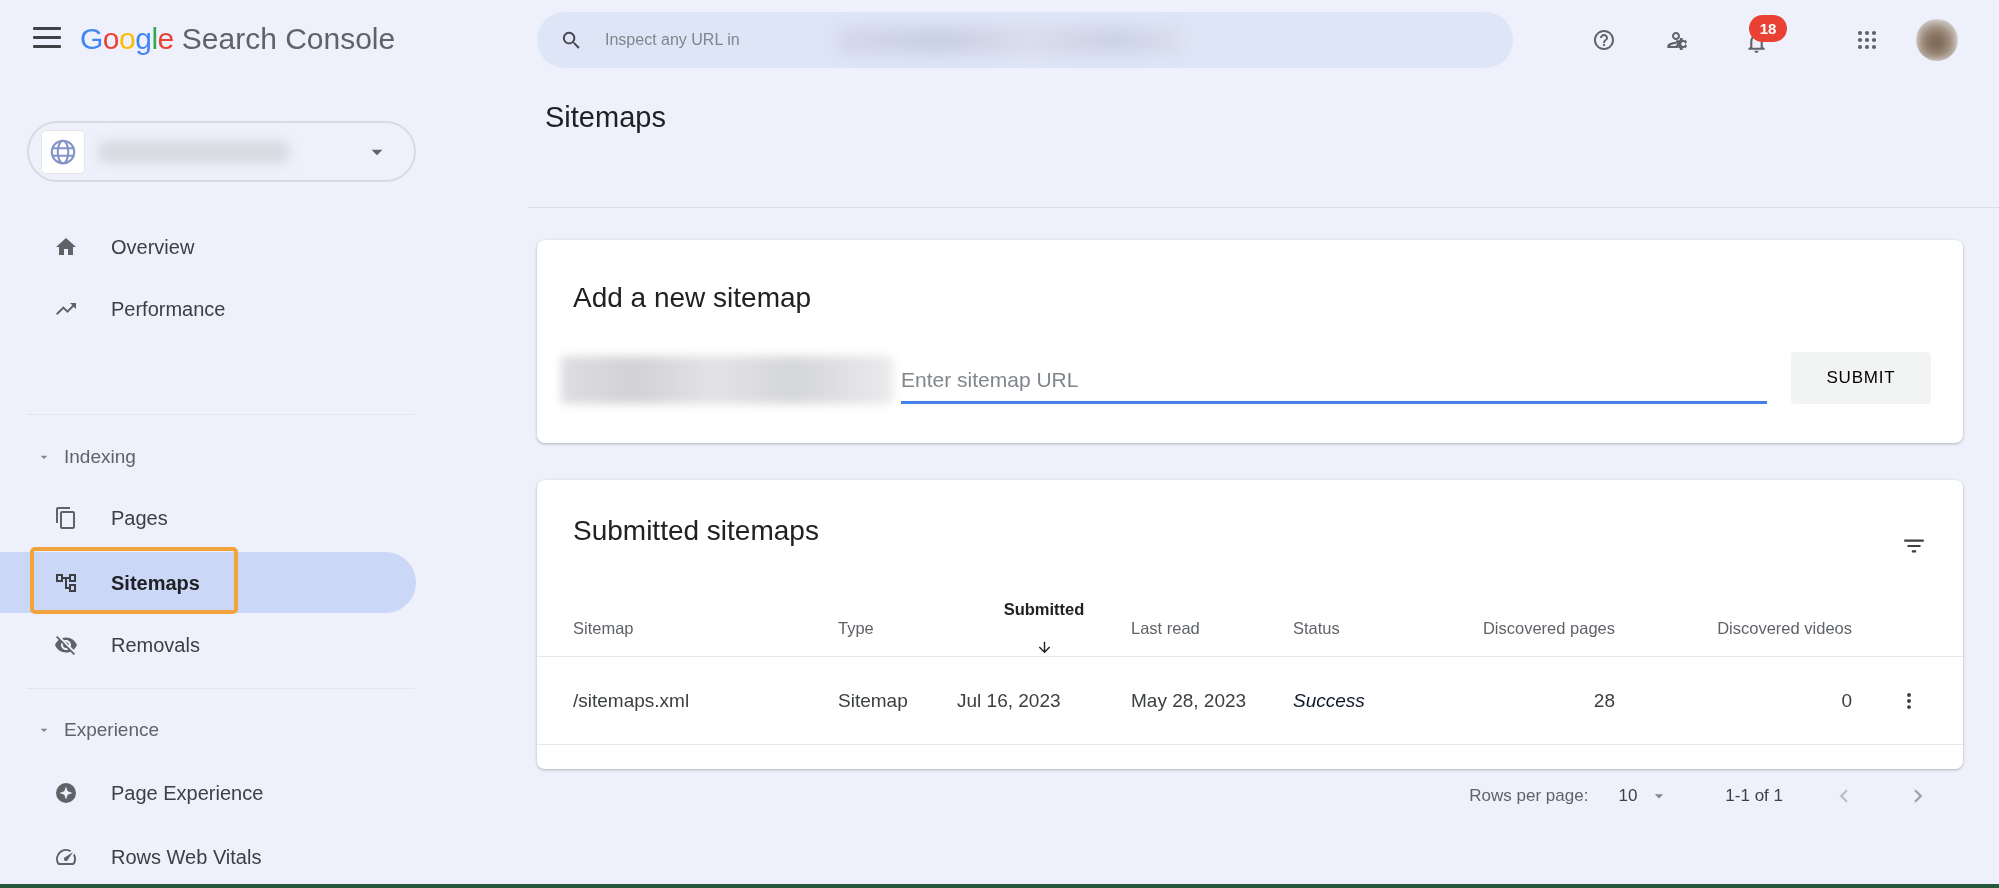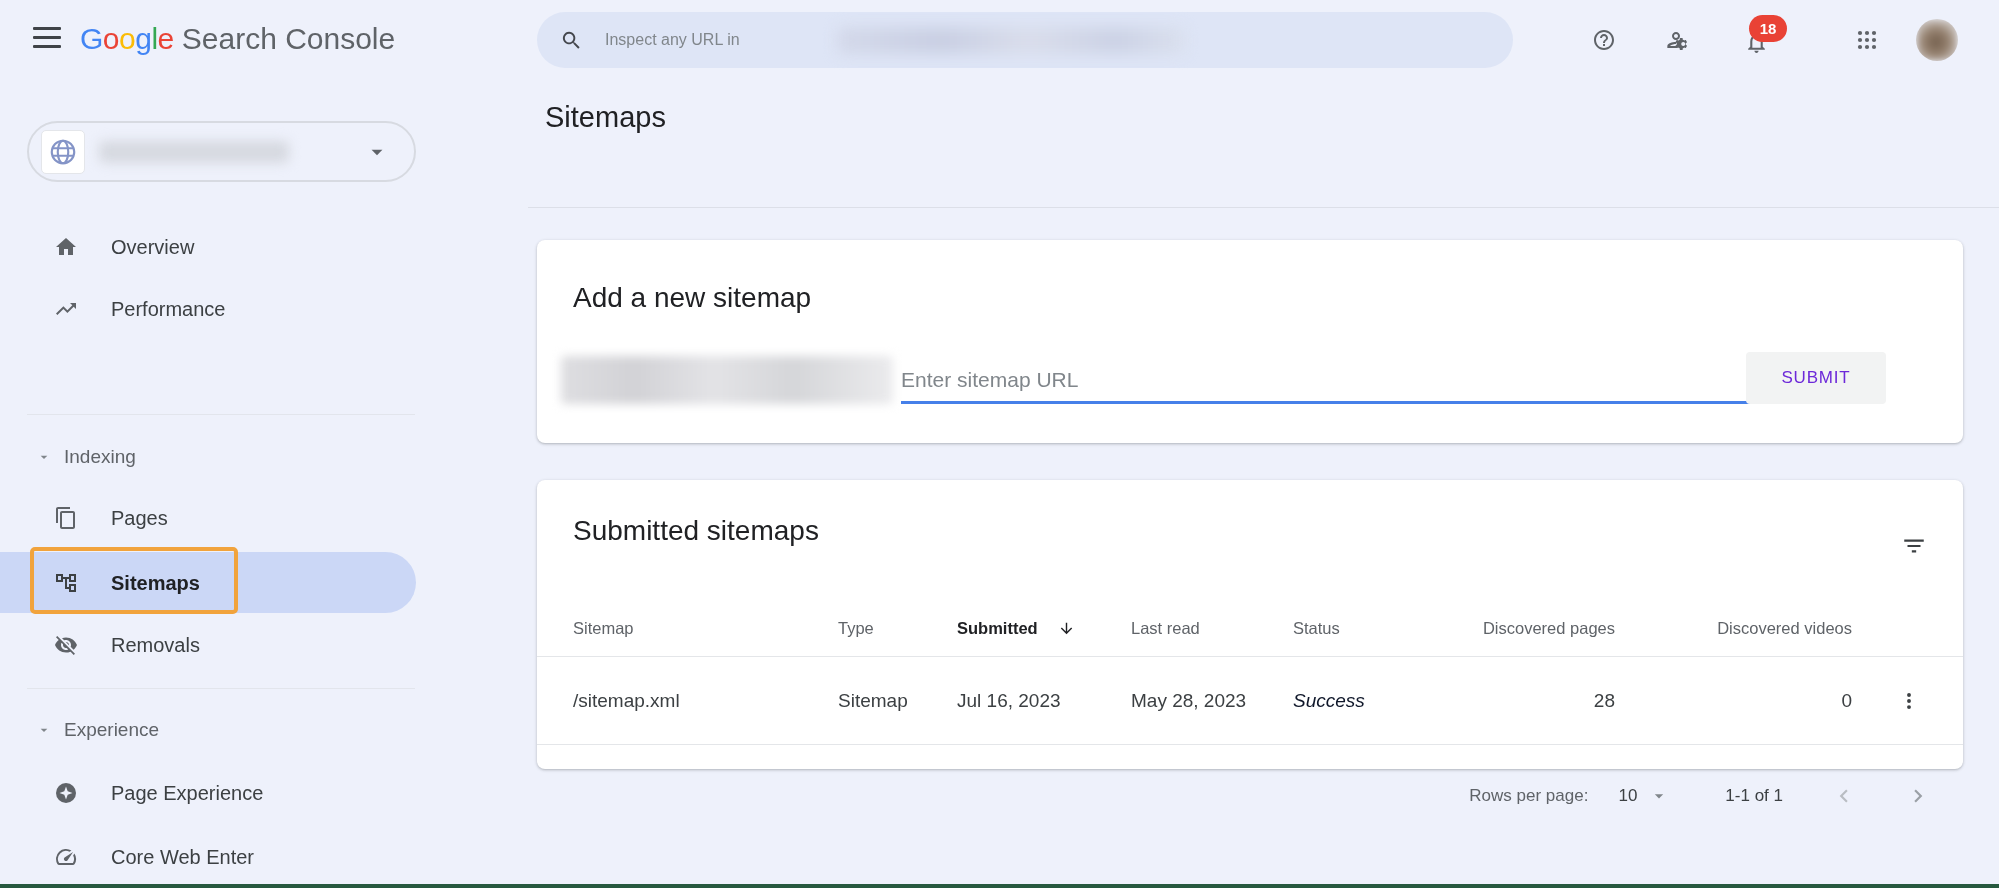--- a/index.html
+++ b/index.html
@@ -50,29 +50,29 @@
   .title-divider { position:absolute; left:528px; top:207px; width:1471px; height:1px; background:#dcdfe8; }
 
   .card { position:absolute; left:537px; width:1426px; background:#fff; border-radius:8px; box-shadow:0 1px 2px rgba(60,64,67,.22), 0 1px 3px 1px rgba(60,64,67,.1); }
   .card-title { position:absolute; left:36px; font-size:28px; color:#202124; font-weight:400; }
 
   #add-card { top:240px; height:203px; }
   #add-card .card-title { top:42px; }
   .prefix-redact { position:absolute; left:24px; top:116px; width:332px; height:48px; border-radius:4px; background:linear-gradient(90deg,#dedee1 0%,#d2d2d6 22%,#e3e3e6 46%,#d5d6d9 70%,#ebebed 100%); filter:blur(5px); }
   .sitemap-input { position:absolute; left:364px; top:118px; width:866px; height:46px; border:none; outline:none; background:transparent; border-bottom:3px solid #4680e9; font-family:inherit; font-size:21px; color:#3c4043; }
   .sitemap-input::placeholder { color:#80868b; opacity:1; }
-  .submit-btn { position:absolute; left:1209px; top:112px; width:140px; height:52px; background:#f2f3f3; border:none; border-radius:4px; color:#6d28d9; font-family:inherit; font-size:17px; font-weight:500; letter-spacing:0.8px; cursor:pointer; }
+  .submit-btn { position:absolute; left:1254px; top:112px; width:140px; height:52px; background:#f2f3f3; border:none; border-radius:4px; color:#000000; font-family:inherit; font-size:17px; font-weight:500; letter-spacing:0.8px; cursor:pointer; }
 
   #table-card { top:480px; height:289px; }
   #table-card .card-title { top:35px; }
   .filter-btn { position:absolute; right:34px; top:53px; width:28px; height:28px; cursor:pointer; }
 
   .tgrid { position:absolute; left:0; width:1426px; display:grid; grid-template-columns:265px 119px 174px 162px 160px 162px 237px 75px; padding:0 36px; align-items:center; }
   .thead { top:120px; height:56px; font-size:16.5px; color:#5f6368; }
-  .thead .sorted { color:#202124; font-weight:700; display:flex; align-items:center; gap:20px; }
+  .thead .sorted { color:#202124; font-weight:700; display:flex; align-items:center; gap:20px;flex-direction:column; }
   .trow { top:177px; height:87px; font-size:19px; color:#3c4043; }
   .num { text-align:right; }
   .status-success { color:#0f172a;font-style:italic; }
   .row-divider { position:absolute; left:0; width:1426px; height:1px; background:#e4e6e9; }
   .menu-cell { display:flex; justify-content:flex-end; padding-right:4px; }
   .dots-btn { width:28px; height:28px; display:flex; align-items:center; justify-content:center; cursor:pointer; }
 
   .pagination { position:absolute; left:0; top:264px; width:1426px; height:104px; display:flex; align-items:center; justify-content:flex-end; padding-right:32px; font-size:17px; color:#3c4043; }
   .pag-label { color:#5f6368; }
   .rpp { display:flex; align-items:center; gap:12px; margin-left:30px; cursor:pointer; }
@@ -210,21 +210,21 @@
     <svg class="nicon" viewBox="0 0 24 24">
         <circle cx="12" cy="12" r="10" fill="#5f6368"></circle>
         <path d="M12 5.5l1.7 4.8 4.8 1.7-4.8 1.7-1.7 4.8-1.7-4.8-4.8-1.7 4.8-1.7z" fill="#eef1fb"></path>
       </svg>
     <span class="nlabel">Page Experience</span>
   </div>
   <div class="nav-item" style="top:826px">
     <svg class="nicon" viewBox="0 0 24 24" fill="#5f6368">
         <path d="M20.38 8.57l-1.23 1.85a8 8 0 0 1-.22 7.58H5.07A8 8 0 0 1 15.58 6.85l1.85-1.23A10 10 0 0 0 3.35 19a2 2 0 0 0 1.72 1h13.85a2 2 0 0 0 1.74-1 10 10 0 0 0-.27-10.44zm-9.79 6.84a2 2 0 0 0 2.83 0l5.66-8.49-8.49 5.66a2 2 0 0 0 0 2.83z"></path>
       </svg>
-    <span class="nlabel">Core Web Enter</span>
+    <span class="nlabel">Rows Web Vitals</span>
   </div>
 
   <h1 class="page-title">Sitemaps</h1>
   <div class="title-divider"></div>
 
   <div class="card" id="add-card">
     <div class="card-title">Add a new sitemap</div>
     <div class="prefix-redact"></div>
     <input class="sitemap-input" type="text" placeholder="Enter sitemap URL" style="">
     <button class="submit-btn">SUBMIT</button>
@@ -249,21 +249,21 @@
       </div>
       <div>Last read</div>
       <div>Status</div>
       <div class="num">Discovered pages</div>
       <div class="num">Discovered videos</div>
       <div></div>
     </div>
     <div class="row-divider" style="top:176px"></div>
 
     <div class="tgrid trow">
-      <div>/sitemap.xml</div>
+      <div>/sitemaps.xml</div>
       <div>Sitemap</div>
       <div>Jul 16, 2023</div>
       <div>May 28, 2023</div>
       <div class="status-success">Success</div>
       <div class="num">28</div>
       <div class="num">0</div>
       <div class="menu-cell">
         <div class="dots-btn">
           <svg width="22" height="22" viewBox="0 0 24 24" fill="#3c4043">
               <circle cx="12" cy="5.4" r="2.1"></circle>

